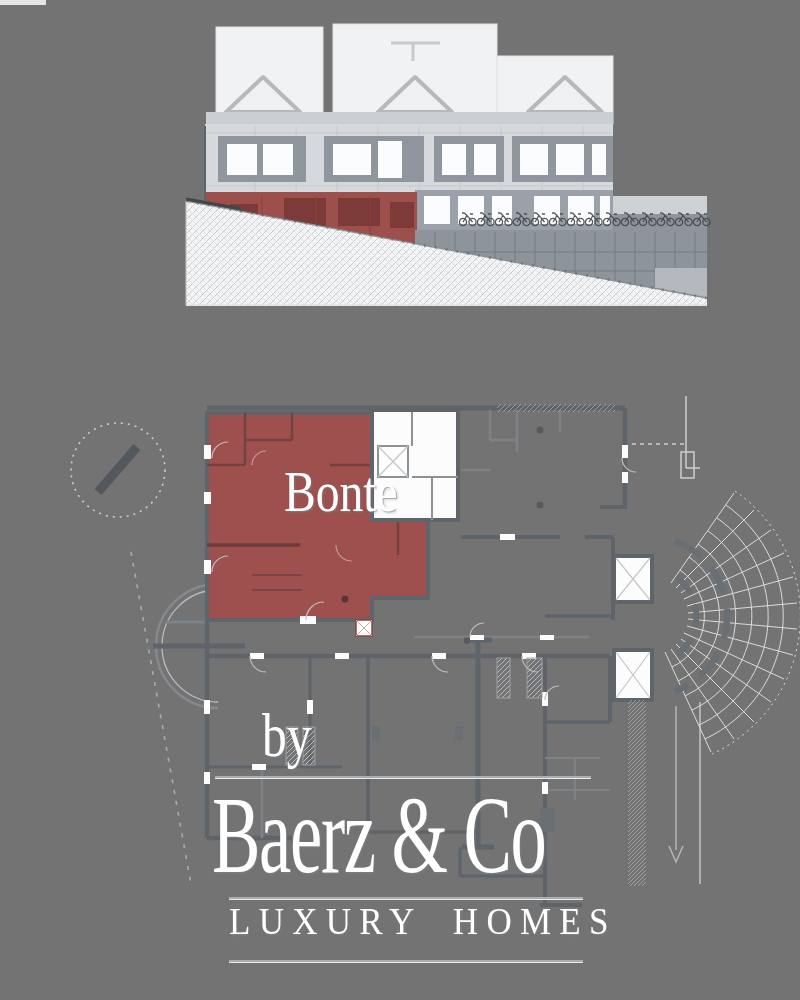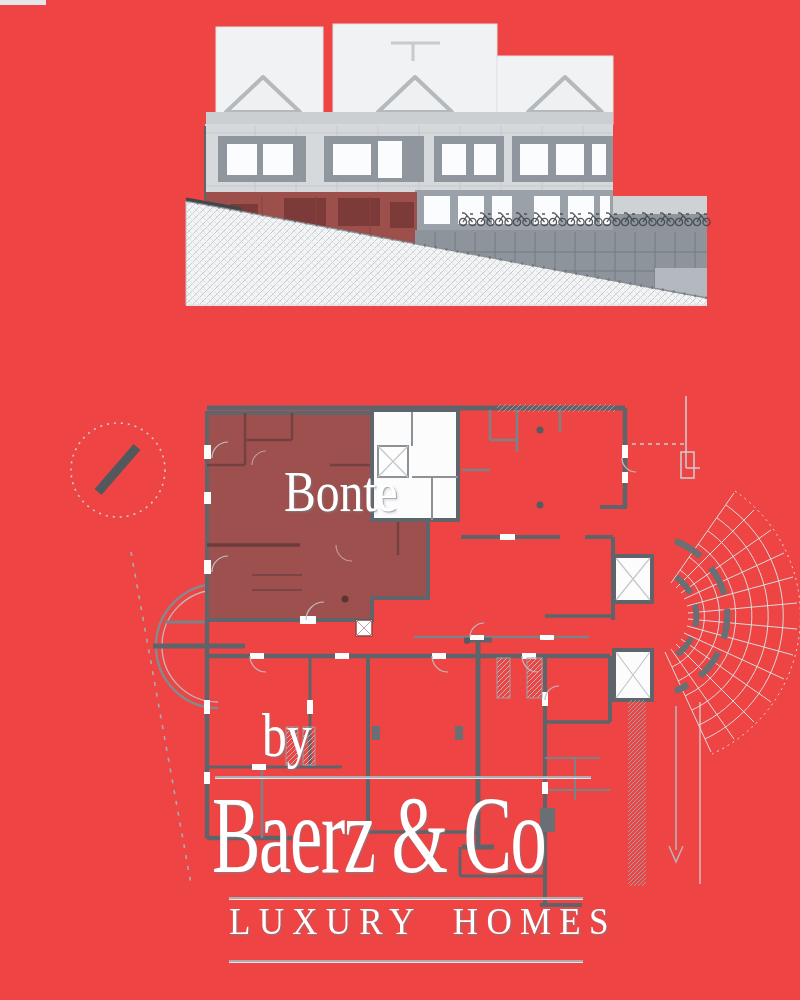--- a/index.html
+++ b/index.html
@@ -1,16 +1,16 @@
 <!DOCTYPE html>
 <html><head>
 <meta charset="utf-8">
 <style>
   html,body{margin:0;padding:0;background:#ffffff;}
-  .canvas{position:relative;width:800px;height:1000px;background:#ef4444;overflow:hidden;
+  .canvas{position:relative;width:800px;height:1000px;background:#737373;overflow:hidden;
           font-family:"Liberation Serif","DejaVu Serif",serif;}
   .drawing{position:absolute;left:0;top:0;filter:blur(.35px);}
   .wm{position:absolute;color:#ffffff;line-height:1;white-space:nowrap;
       transform-origin:left top;
       text-shadow:1px 1px 0 rgba(125,130,136,.55), 2px 2px 3px rgba(125,130,136,.32);}
   #wm-bonte{left:284px;top:464px;font-size:56px;transform:scaleX(.85);}
   #wm-by{left:262px;top:704px;font-size:62px;transform:scaleX(.8);}
   #wm-brand{left:212px;top:780px;font-size:110px;letter-spacing:-2px;transform:scaleX(.66);}
   #wm-tagline{left:229px;top:902px;font-size:38px;letter-spacing:9px;word-spacing:16px;transform:scaleX(.92);}
   .wm-rule{position:absolute;height:2px;background:#a9aeb3;box-shadow:0 1px 0 rgba(255,255,255,.85);}

